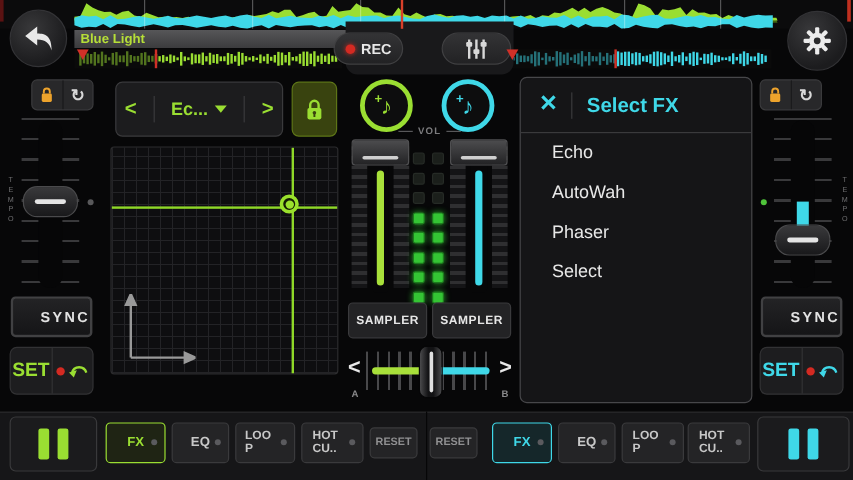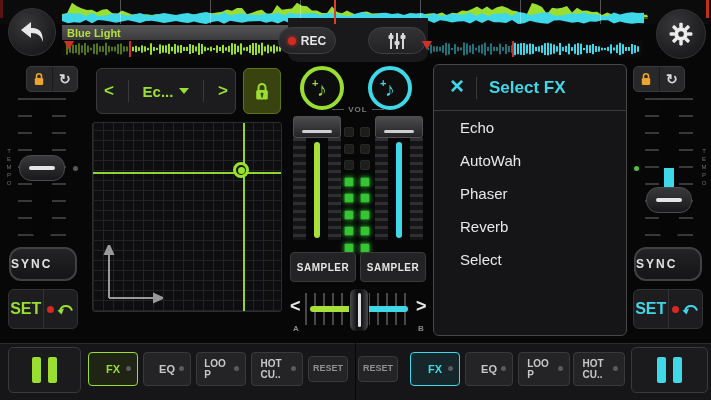--- a/index.html
+++ b/index.html
@@ -62,22 +62,22 @@
   .slider-handle {
     width:46px; height:26px; border-radius:12px;
     background:linear-gradient(#39393b,#19191b); border:1px solid #4a4a4c;
     display:flex; align-items:center; justify-content:center; z-index:4;
   }
   .slider-handle .hline { width:26px; height:4px; background:#e4e4e4; border-radius:2px; }
   .tempo-label { font-size:6px; color:#6e6e70; writing-mode:vertical-rl; text-orientation:upright; letter-spacing:2px; }
   .side-dot { width:5px; height:5px; border-radius:50%; }
 
   .sync-btn {
-    top:247px; width:68px; height:34px; border:2px solid #414143; border-radius:12px;
-    background:linear-gradient(#232325,#151517); display:flex; align-items:center; justify-content:flex-start;
+    top:247px; width:68px; height:34px; border:2px solid #414143; border-radius:4px;
+    background:linear-gradient(#232325,#151517); display:flex; align-items:center; justify-content:flex-end;
     color:#e2e2e2; font-size:12px; font-weight:bold; letter-spacing:2px;
   }
   .set-row {
     top:289px; width:70px; height:40px; background:#1d1d1f; border:1px solid #323234; border-radius:6px;
     display:flex; align-items:stretch;
   }
   .set-row .cell { flex:1; display:flex; align-items:center; justify-content:center; gap:3px; }
   .set-row .vdiv { width:1px; background:#323234; }
   .set-label { font-size:16px; font-weight:bold; }
   .cue-dot { width:7px; height:7px; border-radius:50%; background:#d42a22; }
@@ -622,23 +622,20 @@
         <div class="fx-item">
           <span>Echo</span>
         </div>
         <div class="fx-item">
           <span>AutoWah</span>
         </div>
         <div class="fx-item">
           <span>Phaser</span>
         </div>
         <div class="fx-item">
-          <span>Reverb</span>
-        </div>
-        <div class="fx-item">
           <span>Select</span>
         </div>
       </div>
   </div>
 
   <div class="abs" id="bottom-bar"></div>
   <div class="abs" id="bottom-divider"></div>
 
   <div class="abs pause-btn" style="left:8px;width:73px;">
     <span class="pause-bar" style="background:#9ade32;"></span>

